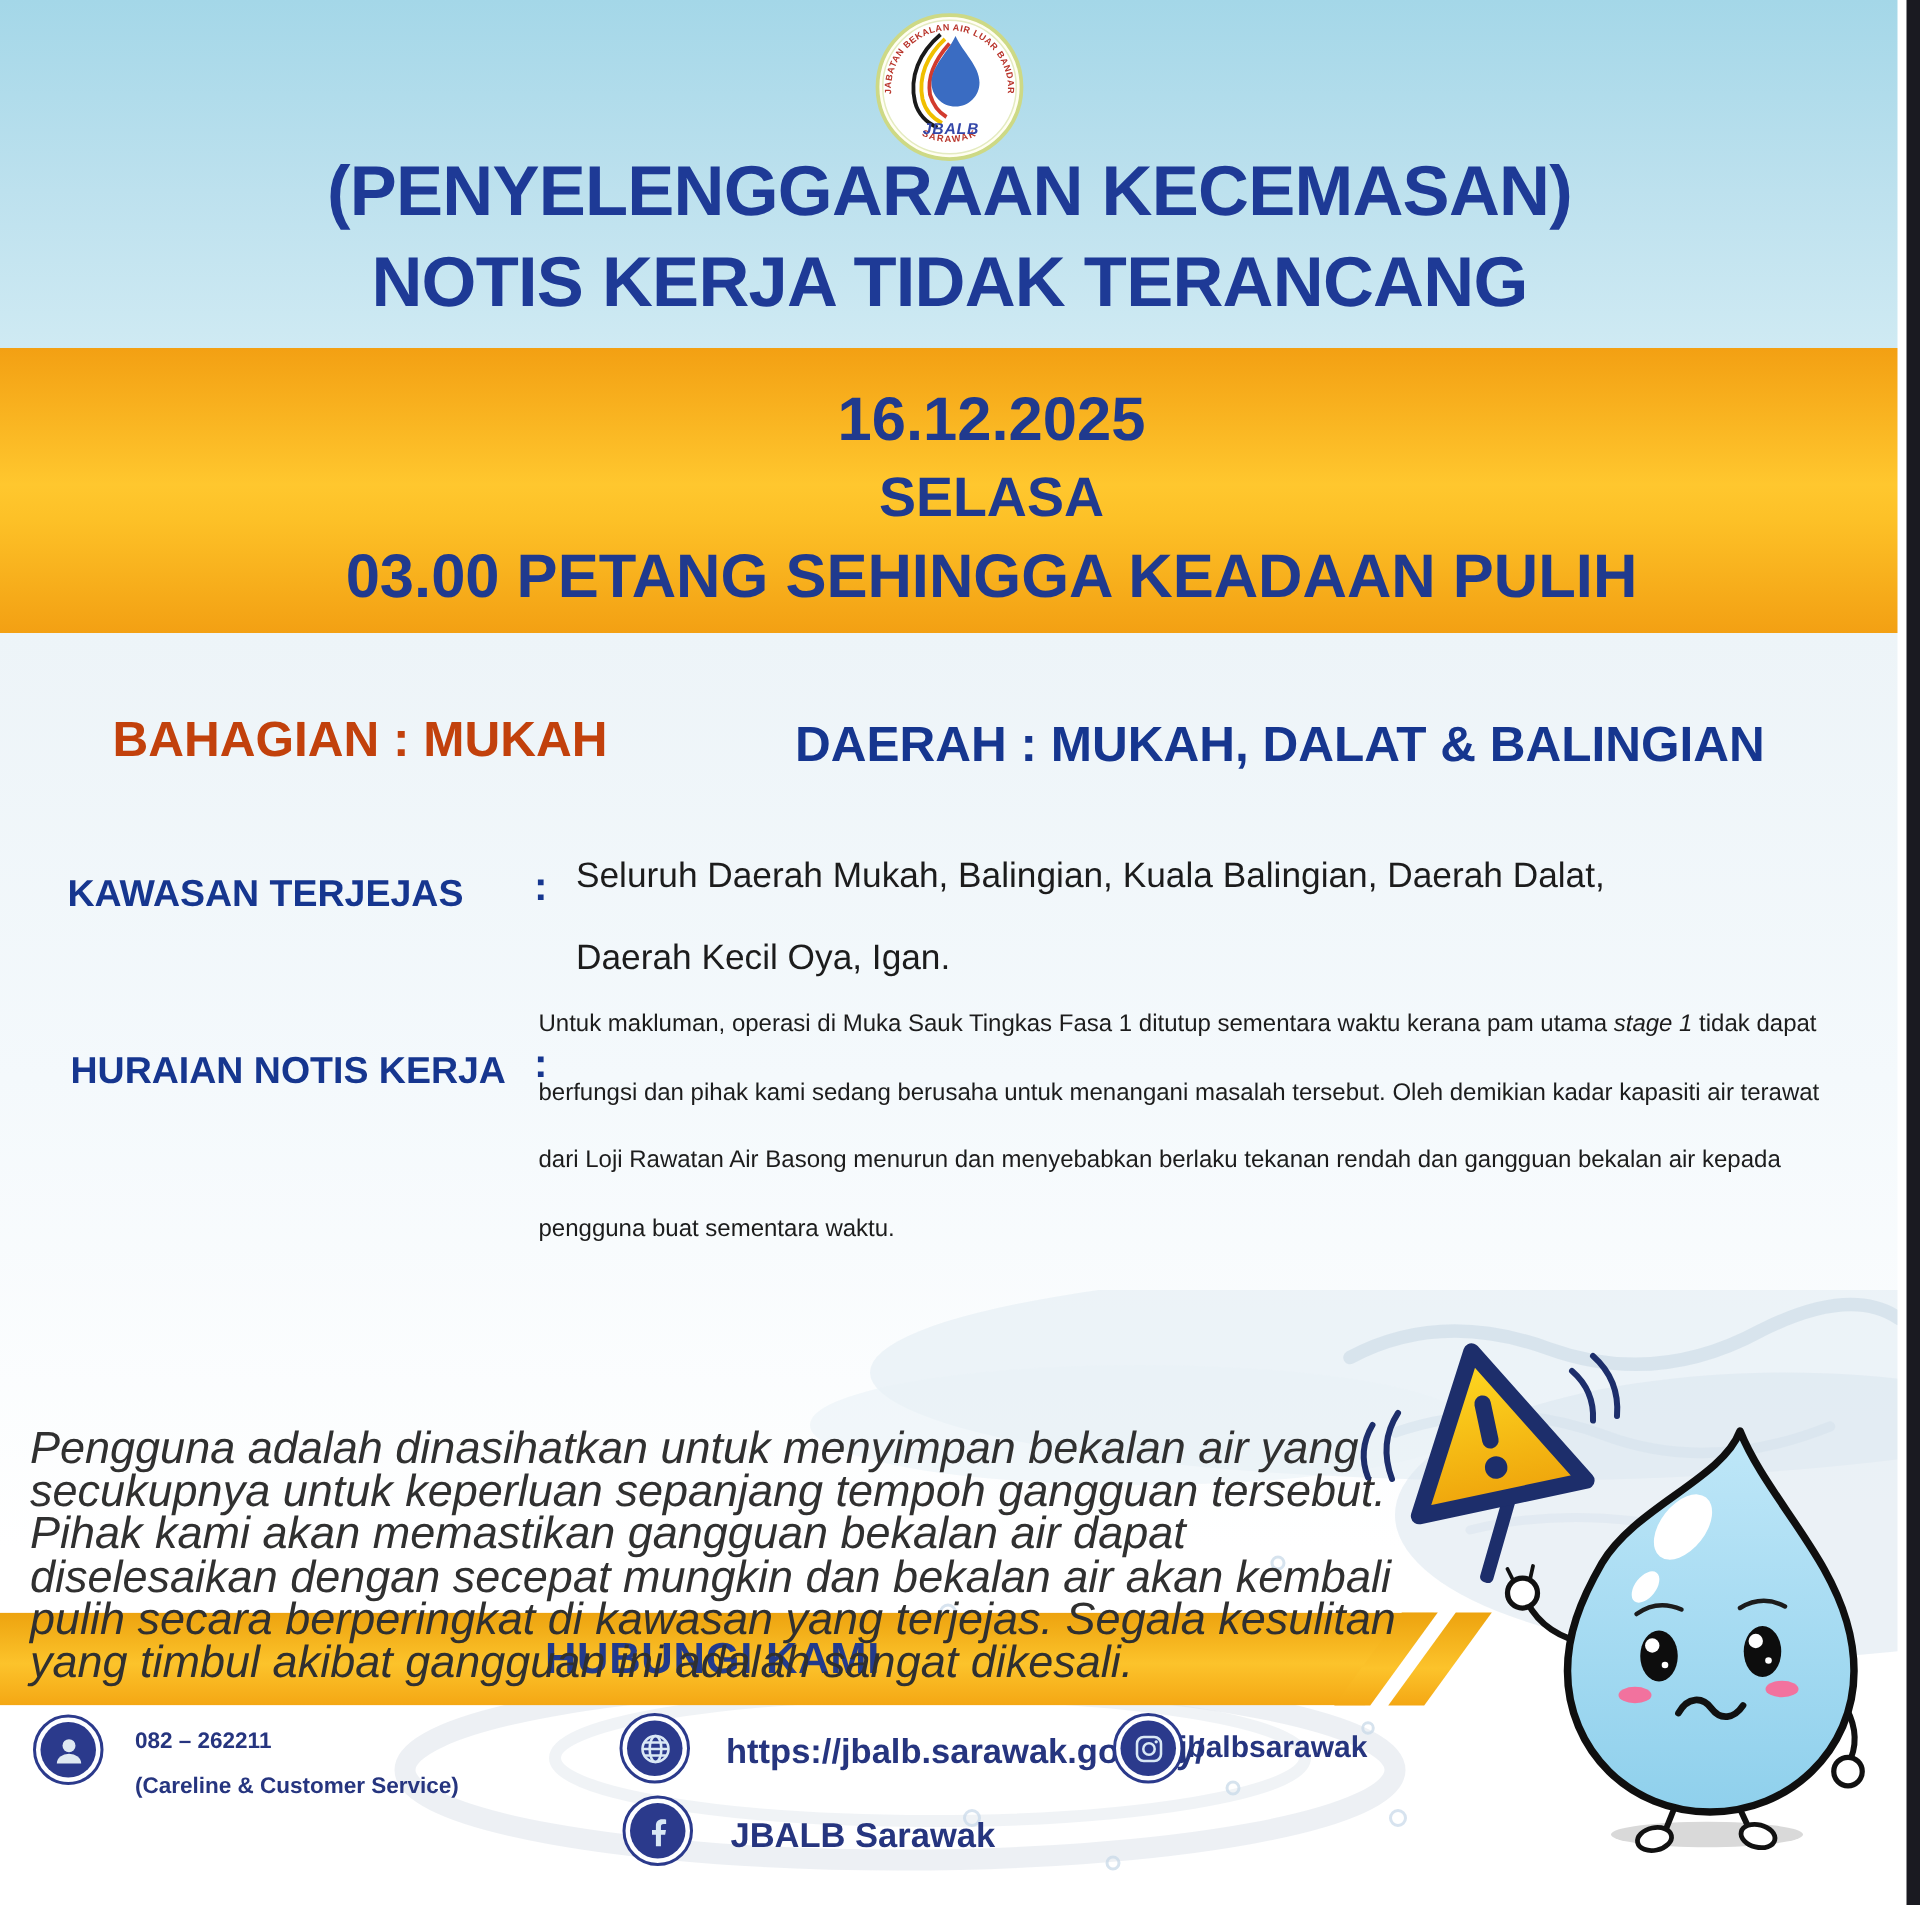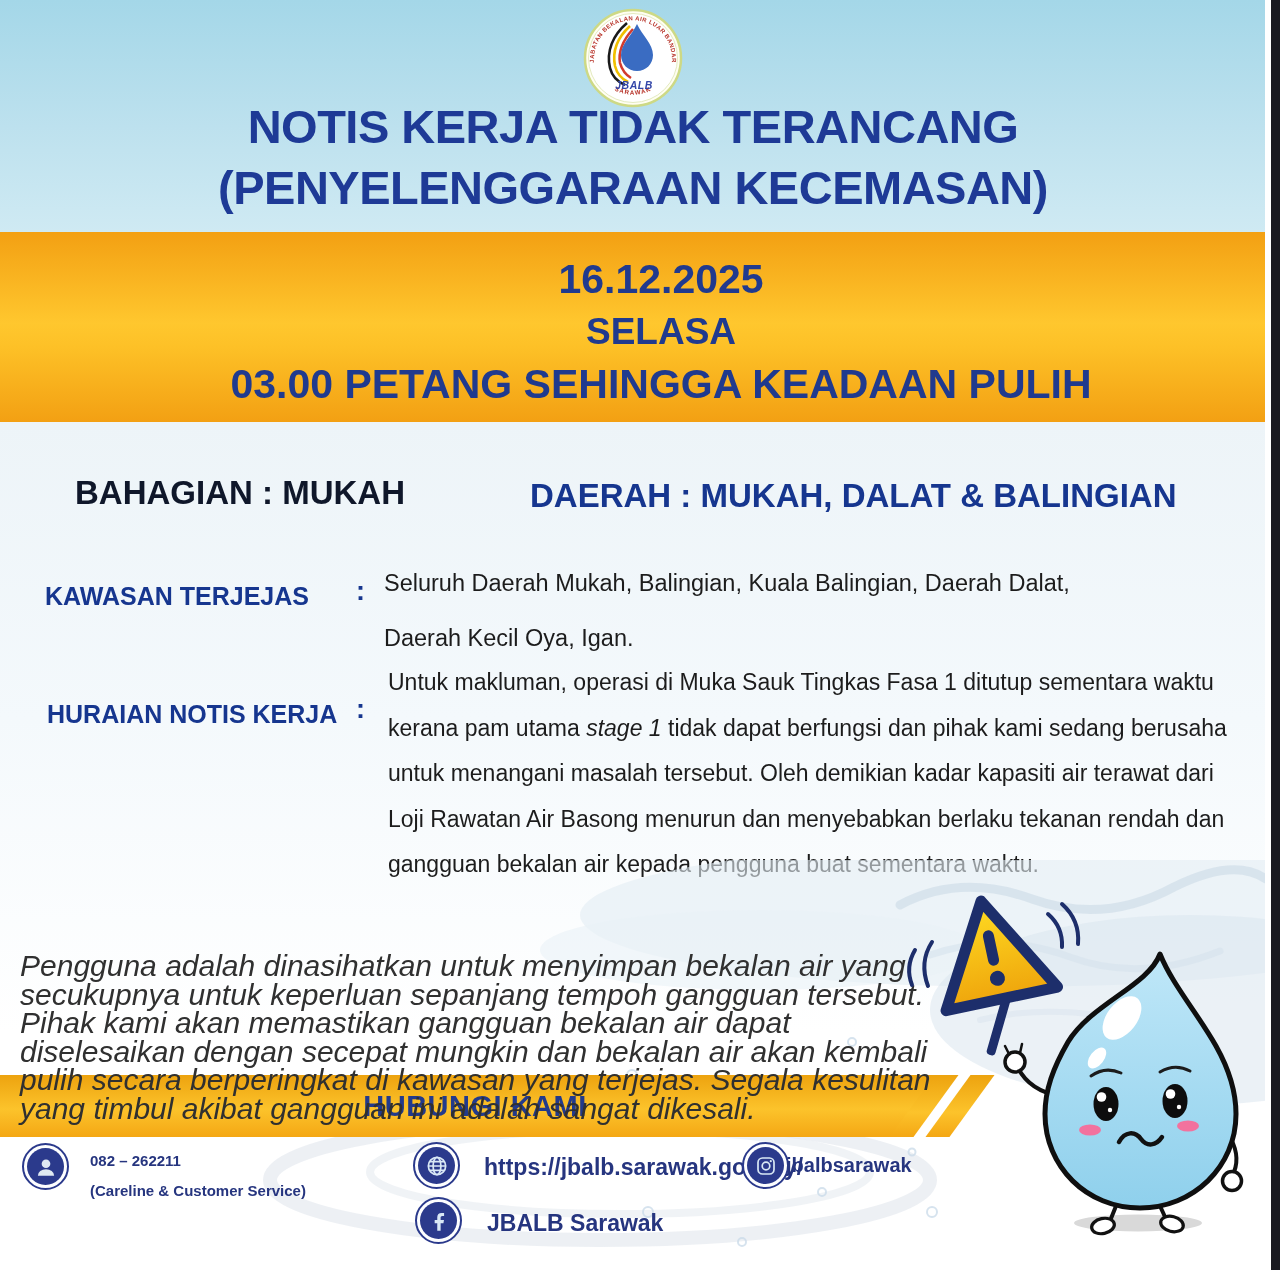--- a/index.html
+++ b/index.html
@@ -17,29 +17,29 @@
   
   .logo{position:absolute;left:583px;top:8px;width:100px;height:100px;z-index:2;}
   .title{position:absolute;left:0;top:96px;width:1266px;text-align:center;
          color:#1e3a96;font-weight:800;font-size:47px;line-height:61px;letter-spacing:-0.5px;}
   
   .sched{position:absolute;left:0;top:252px;width:1266px;text-align:center;color:#203a8e;font-weight:800;padding-left:28px;}
   .sched-date{font-size:41px;line-height:54px;}
   .sched-day{font-size:37px;line-height:52px;}
   .sched-time{font-size:41px;line-height:52px;}
   
-  .region-bahagian{position:absolute;left:75px;top:474px;font-size:33px;font-weight:800;color:#0f172a;}
+  .region-bahagian{position:absolute;left:75px;top:474px;font-size:33px;font-weight:800;color:#c2410c;}
   .region-daerah{position:absolute;left:530px;top:477px;font-size:33px;font-weight:800;color:#16368f;}
   
   .kw-label{position:absolute;left:45px;top:582px;font-size:25px;font-weight:800;color:#16368f;}
   .kw-colon{position:absolute;left:356px;top:576px;font-size:27px;font-weight:800;color:#16368f;}
   .kw-value{position:absolute;left:384px;top:556px;width:716px;font-size:23.5px;line-height:55px;color:#1c1c1c;}
   .hn-label{position:absolute;left:47px;top:700px;font-size:25px;font-weight:800;color:#16368f;}
   .hn-colon{position:absolute;left:356px;top:694px;font-size:27px;font-weight:800;color:#16368f;}
-  .hn-text{position:absolute;left:388px;top:660px;width:860px;font-size:23px;line-height:45.5px;color:#1c1c1c;}
+  .hn-text{position:absolute;left:359px;top:660px;width:860px;font-size:16px;line-height:45.5px;color:#1c1c1c;}
   .hn-text .it{font-style:italic;}
   
   .advisory{position:absolute;left:20px;top:952px;width:912px;font-size:30px;font-style:italic;
             line-height:28.6px;color:#303030;z-index:4;}
   
   .hk-banner{position:absolute;left:0;top:1075px;width:922px;height:62px;z-index:3;
              background:linear-gradient(180deg,#eda30f 0%,#fcc32b 55%,#f4a714 100%);
              clip-path:polygon(0 0,100% 0,calc(100% - 46px) 100%,0 100%);
              display:flex;align-items:center;justify-content:center;padding-left:34px;}
   .hk-text{font-size:29px;font-weight:800;color:#223a8c;letter-spacing:0.5px;padding-right:40px;}
@@ -108,22 +108,22 @@
     <g>
       <path d="M44,15 C30,27 23,43 27,60 C29,68 35,74 42,77" stroke="#1a1a1a" stroke-width="2.6" fill="none"></path>
       <path d="M47,18 C35,29 29,43 32,58 C34,66 39,71 45,74" stroke="#f0bf00" stroke-width="2.6" fill="none"></path>
       <path d="M50,21 C41,31 35,43 37,55 C39,62 43,67 48,70" stroke="#d23b2e" stroke-width="2.6" fill="none"></path>
       <path d="M54,16 C59,27 70,36 70,47 C70,56 63,63 54,63 C45,63 38,56 38,47 C38,36 49,27 54,16 Z" fill="#3a6cc2"></path>
     </g>
     <text x="51" y="81" font-size="10.5" font-style="italic" font-weight="bold" fill="#3346a8" letter-spacing="0.5" text-anchor="middle">JBALB</text>
   </svg>
 
   <div class="title">
+    <div>(PENYELENGGARAAN KECEMASAN)</div>
     <div>NOTIS KERJA TIDAK TERANCANG</div>
-    <div>(PENYELENGGARAAN KECEMASAN)</div>
   </div>
 
   <div class="sched">
     <div class="sched-date">16.12.2025</div>
     <div class="sched-day">SELASA</div>
     <div class="sched-time">03.00 PETANG SEHINGGA KEADAAN PULIH</div>
   </div>
 
   <div class="region-bahagian">BAHAGIAN : MUKAH</div>
   <div class="region-daerah">DAERAH : MUKAH, DALAT &amp; BALINGIAN</div>

